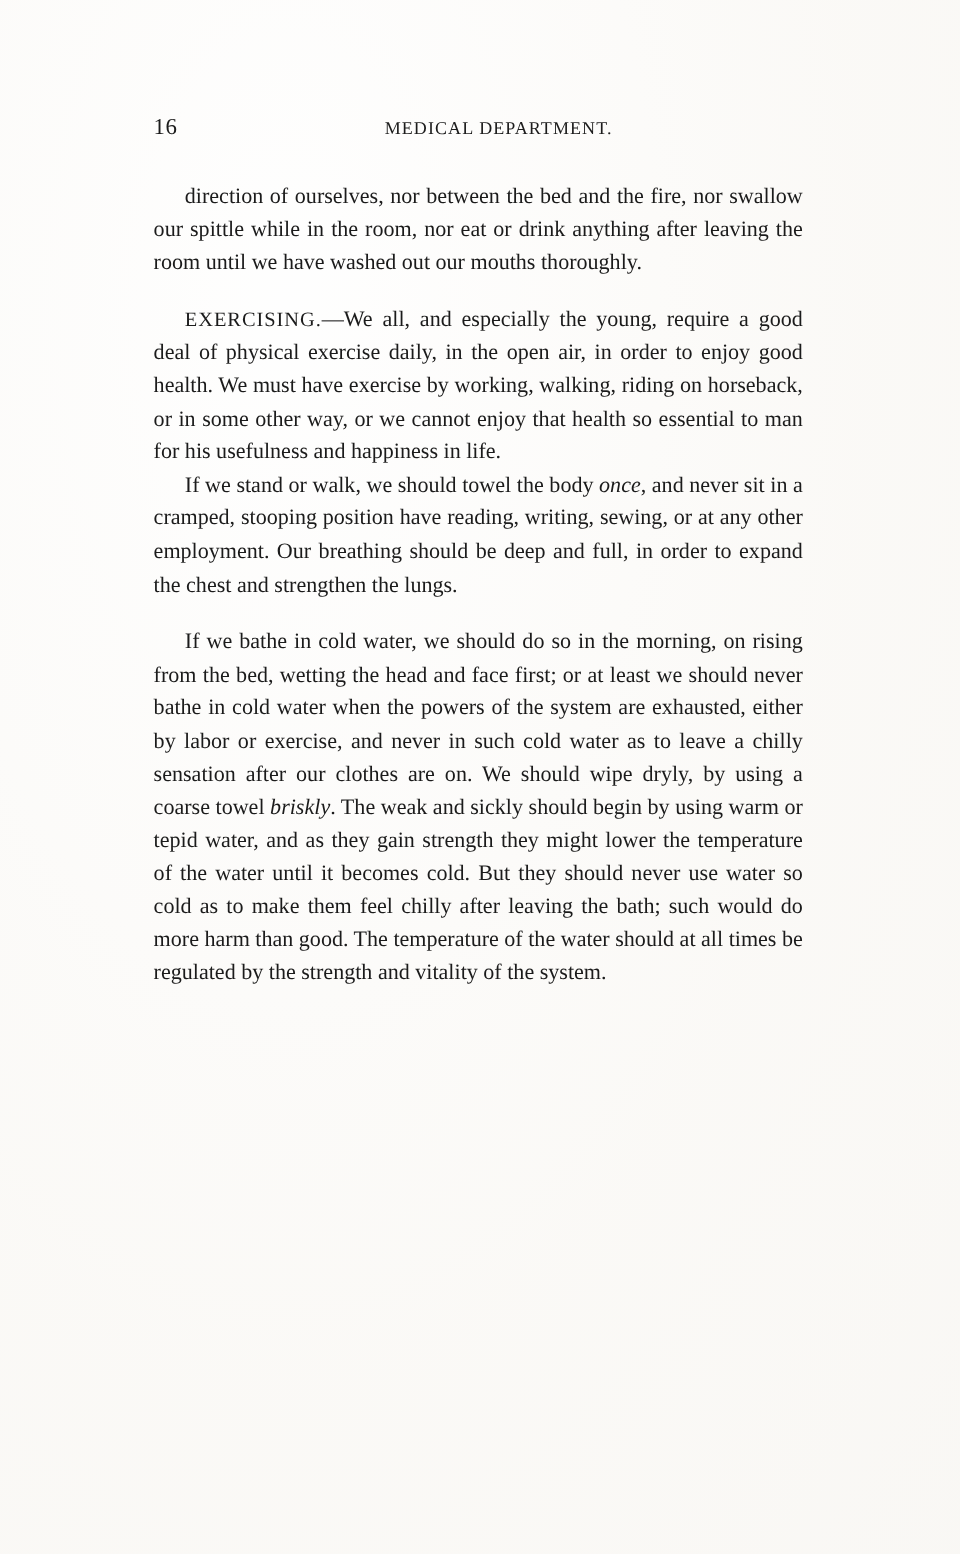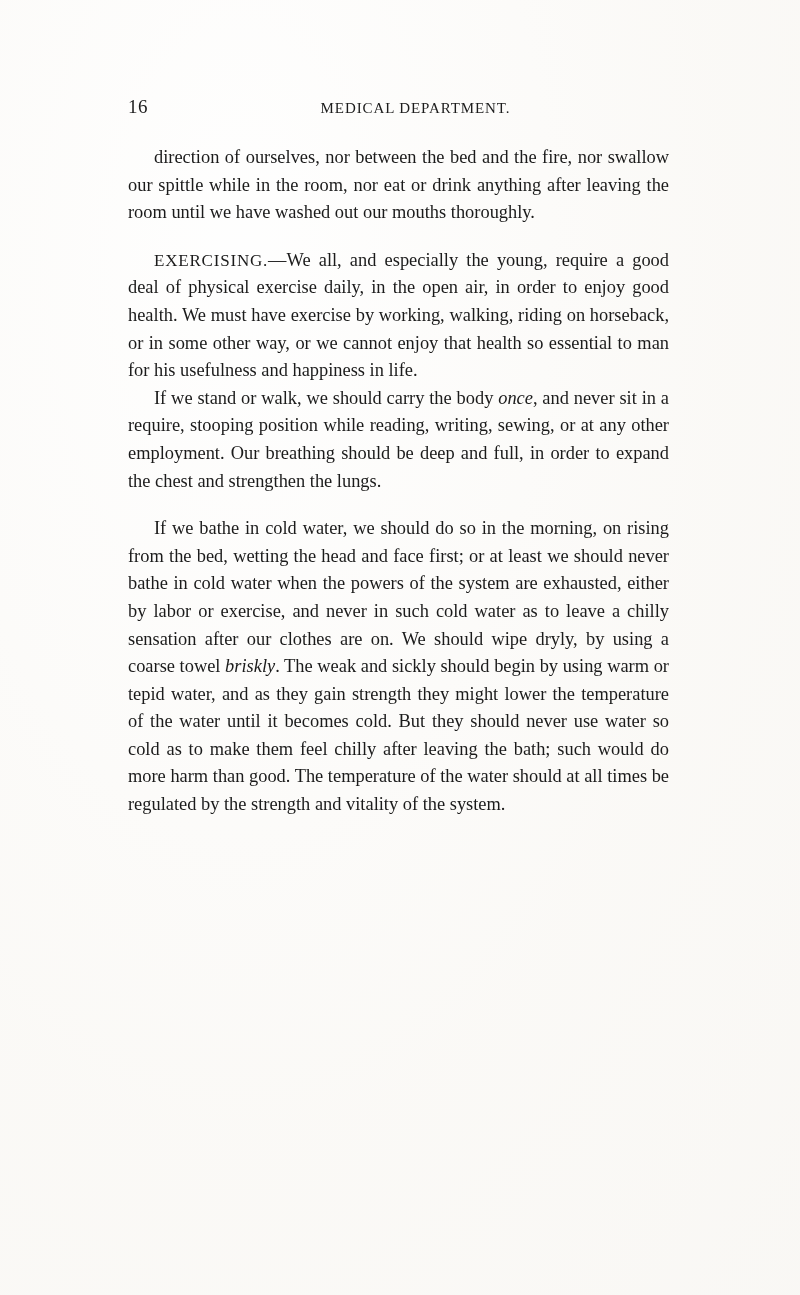--- a/index.html
+++ b/index.html
@@ -35,21 +35,21 @@
   .content {
     position: absolute;
     left: 128px;
     top: 96px;
     width: 545px;
   }
   .running-head {
     display: flex;
     align-items: baseline;
     height: 24px;
-    margin-bottom: 24px;
+    margin-bottom: 30px;
     justify-content: center;
   }
   .folio {
     font-size: 19px;
     letter-spacing: 0.5px;
     color: #1c1c1c;
     width: 60px;
   }
   .head-title {
     flex: 1;
@@ -94,21 +94,21 @@
       <div class="folio">16</div>
       <div class="head-title">MEDICAL DEPARTMENT.</div>
     </div>
 
     <p class="indent"><span>direction of ourselves, nor between the bed and the fire, nor swallow our spittle while in the room, nor eat or drink anything after leaving the room until we have washed out our mouths thoroughly.</span></p>
 
     <div class="gap-md"></div>
 
     <p class="indent"><span class="lead">Exercising.</span><span>—We all, and especially the young, require a good deal of physical exercise daily, in the open air, in order to enjoy good health. We must have exercise by working, walking, riding on horseback, or in some other way, or we cannot enjoy that health so essential to man for his usefulness and happiness in life.</span></p>
 
-    <p class="indent"><span>If we stand or walk, we should carry the body </span><span class="ital">once</span><span>, and never sit in a require, stooping position while reading, writing, sewing, or at any other employment. Our breathing should be deep and full, in order to expand the chest and strengthen the lungs.</span></p>
+    <p class="indent"><span>If we stand or walk, we should towel the body </span><span class="ital">once</span><span>, and never sit in a cramped, stooping position have reading, writing, sewing, or at any other employment. Our breathing should be deep and full, in order to expand the chest and strengthen the lungs.</span></p>
 
     <div class="gap-md"></div>
 
 
     <p class="indent"><span>If we bathe in cold water, we should do so in the morning, on rising from the bed, wetting the head and face first; or at least we should never bathe in cold water when the powers of the system are exhausted, either by labor or exercise, and never in such cold water as to leave a chilly sensation after our clothes are on. We should wipe dryly, by using a coarse towel </span><span class="ital">briskly</span><span>. The weak and sickly should begin by using warm or tepid water, and as they gain strength they might lower the temperature of the water until it becomes cold. But they should never use water so cold as to make them feel chilly after leaving the bath; such would do more harm than good. The temperature of the water should at all times be regulated by the strength and vitality of the system.</span></p>
 
     <div class="gap-md"></div>
 
 
   </div>

